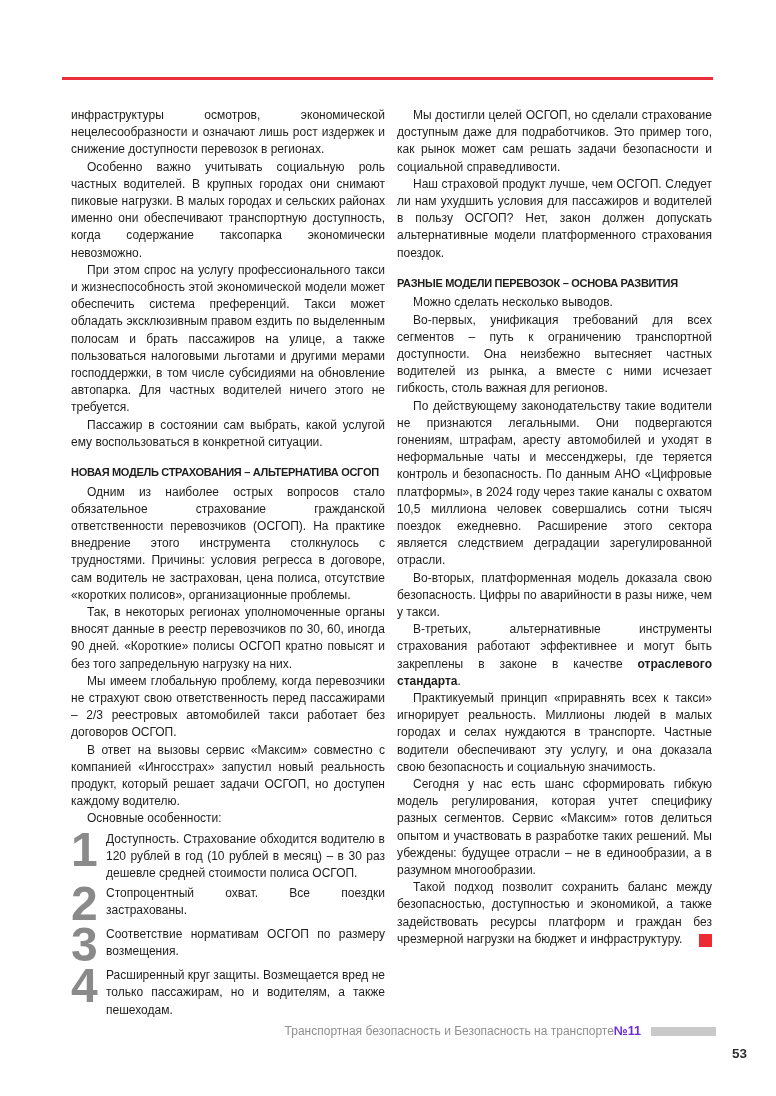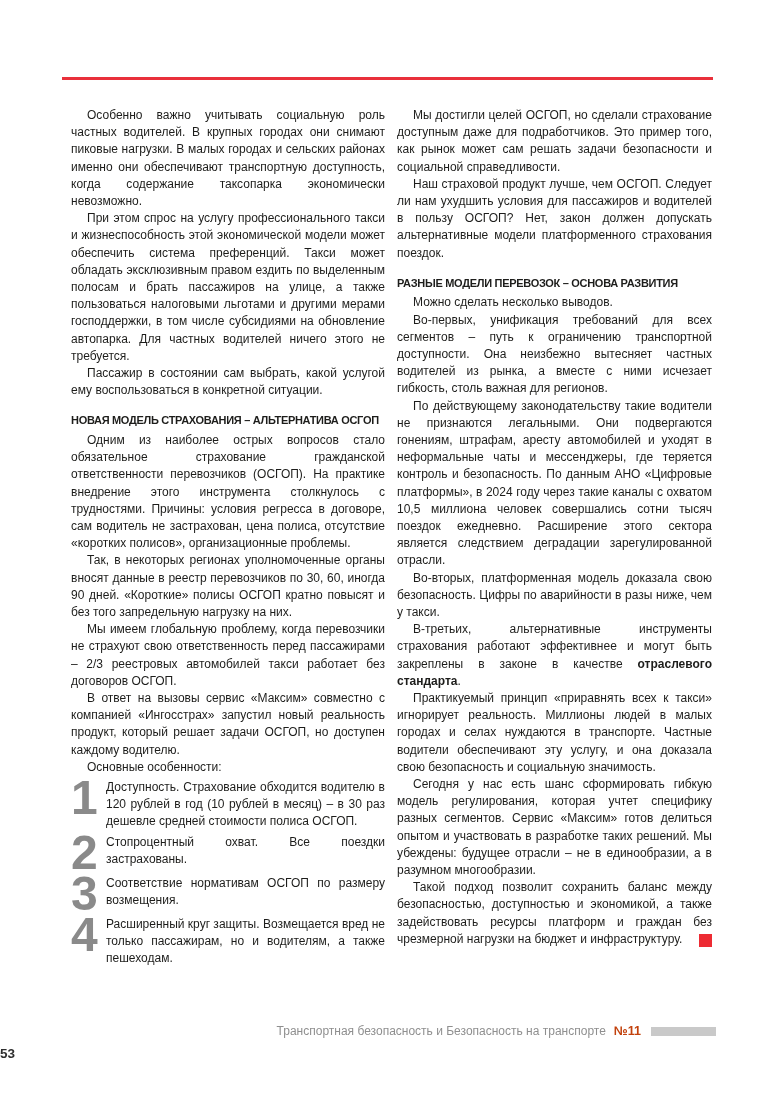--- a/index.html
+++ b/index.html
@@ -70,40 +70,41 @@
   }
   .footer{
     position:absolute;top:1024px;left:0;width:716px;
     display:flex;align-items:center;justify-content:flex-end;
     height:14px;
   }
   .footer-journal{
     font-size:12px;color:#8f8f8f;
   }
   .footer-issue{
-    font-size:12.5px;font-weight:bold;color:#c2410c;
-    margin-left:8px;
+    font-size:12.5px;font-weight:bold;color:#6d28d9;
+    margin-left:0;
   }
   .footer-bar{
     width:65px;height:9px;background:#c9c9c9;margin-left:10px;
   }
   .page-num{
     position:absolute;top:1046px;left:0;width:711px;
-    text-align:left;
-    font-size:13.5px;font-weight:bold;color:#2e2e2e;
+    text-align:right;
+    font-size:13.5px;font-weight:bold;color:#2e2e2e;padding-left:36px;
   }
 </style>
 </head>
 <body>
 
 <div class="page">
   <div class="red-rule"></div>
 
   <div class="columns">
     <div class="col left" id="col-left">
+        <p class="body-p">инфраструктуры осмотров, экономической нецелесообразности и означают лишь рост издержек и снижение доступности перевозок в регионах.</p>
         <p class="body-p indent">Особенно важно учитывать социальную роль частных водителей. В крупных городах они снимают пиковые нагрузки. В малых городах и сельских районах именно они обеспечивают транспортную доступность, когда содержание таксопарка экономически невозможно.</p>
         <p class="body-p indent">При этом спрос на услугу профессионального такси и жизнеспособность этой экономической модели может обеспечить система преференций. Такси может обладать эксклюзивным правом ездить по выделенным полосам и брать пассажиров на улице, а также пользоваться налоговыми льготами и другими мерами господдержки, в том числе субсидиями на обновление автопарка. Для частных водителей ничего этого не требуется.</p>
         <p class="body-p indent">Пассажир в состоянии сам выбрать, какой услугой ему воспользоваться в конкретной ситуации.</p>
         <h2 class="section-h">НОВАЯ МОДЕЛЬ СТРАХОВАНИЯ – АЛЬТЕРНАТИВА ОСГОП</h2>
         <p class="body-p indent">Одним из наиболее острых вопросов стало обязательное страхование гражданской ответственности перевозчиков (ОСГОП). На практике внедрение этого инструмента столкнулось с трудностями. Причины: условия регресса в договоре, сам водитель не застрахован, цена полиса, отсутствие «коротких полисов», организационные проблемы.</p>
         <p class="body-p indent">Так, в некоторых регионах уполномоченные органы вносят данные в реестр перевозчиков по 30, 60, иногда 90 дней. «Короткие» полисы ОСГОП кратно повысят и без того запредельную нагрузку на них.</p>
         <p class="body-p indent">Мы имеем глобальную проблему, когда перевозчики не страхуют свою ответственность перед пассажирами – 2/3 реестровых автомобилей такси работает без договоров ОСГОП.</p>
         <p class="body-p indent">В ответ на вызовы сервис «Максим» совместно с компанией «Ингосстрах» запустил новый реальность продукт, который решает задачи ОСГОП, но доступен каждому водителю.</p>
         <p class="body-p indent">Основные особенности:</p>
         <div class="list-item">

